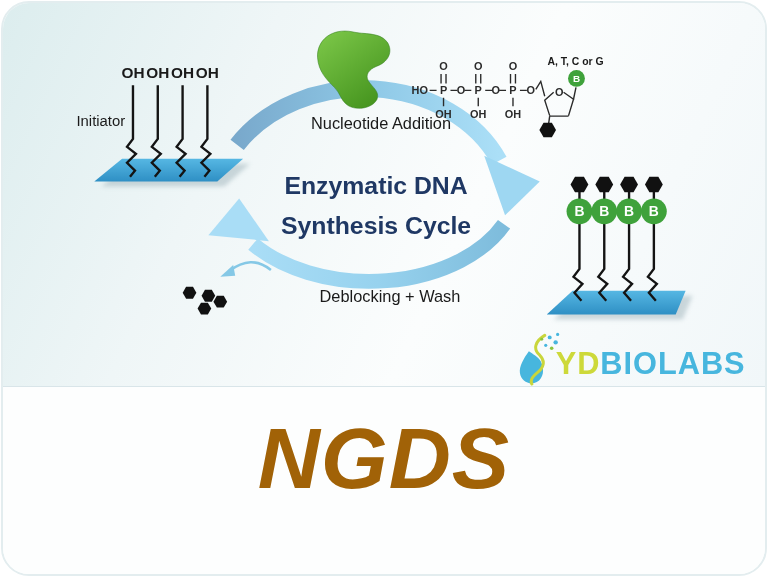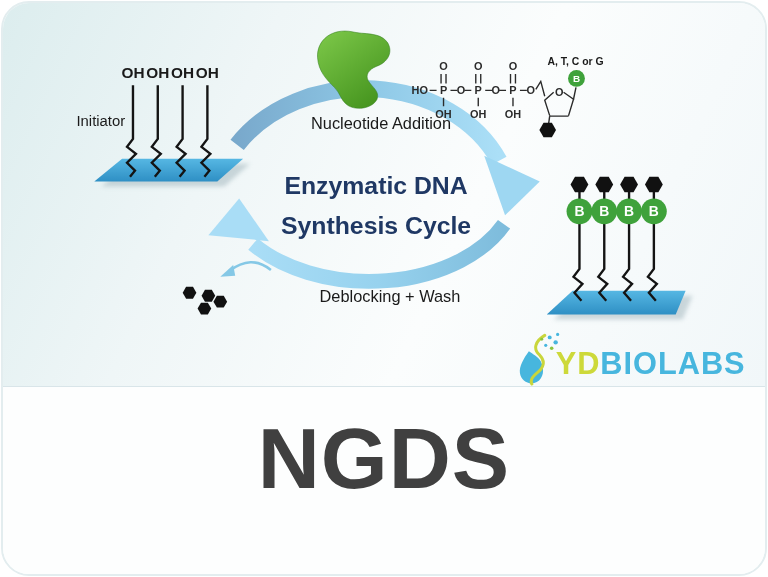--- a/index.html
+++ b/index.html
@@ -5,21 +5,21 @@
   html,body{margin:0;padding:0;background:#ffffff;width:768px;height:577px;
     font-family:"Liberation Sans",sans-serif;}
   .card{position:absolute;left:1px;top:1px;width:762px;height:571px;
     border:2px solid #E3EDEF;border-radius:28px;overflow:hidden;background:#FDFEFE;}
   .top-section{position:relative;width:100%;height:384px;
     background:linear-gradient(115deg,#DCEDEE 0%,#EFF6F7 30%,#FBFDFD 60%,#F1F7F9 100%);
     border-bottom:1px solid #D9E5E9;box-sizing:border-box;}
   .top-section svg{display:block;width:100%;height:100%;}
   svg text{font-family:"Liberation Sans",sans-serif;}
   .bottom-section{height:187px;display:flex;flex-direction:column;align-items:center;background:#FDFEFE;}
-  .acronym{font-size:86px;font-weight:700;color:#404040;line-height:1;margin-top:28px;letter-spacing:1px;}
+  .acronym{font-size:86px;font-weight:700;color:#a16207;line-height:1;margin-top:28px;letter-spacing:1px;font-style:italic;}
   .subtitle{font-size:25px;font-weight:700;color:#1B5F81;margin-top:24px;letter-spacing:0.3px;}
   .chem{font-size:11px;font-weight:600;fill:#2B2B2B;}
   .chemline{stroke:#2B2B2B;stroke-width:1.4;}
   .strand{stroke:#141414;stroke-width:2.4;fill:none;}
   .lbl{fill:#1A1A1A;}
 </style>
 </head>
 <body>
 
 <div class="card">

